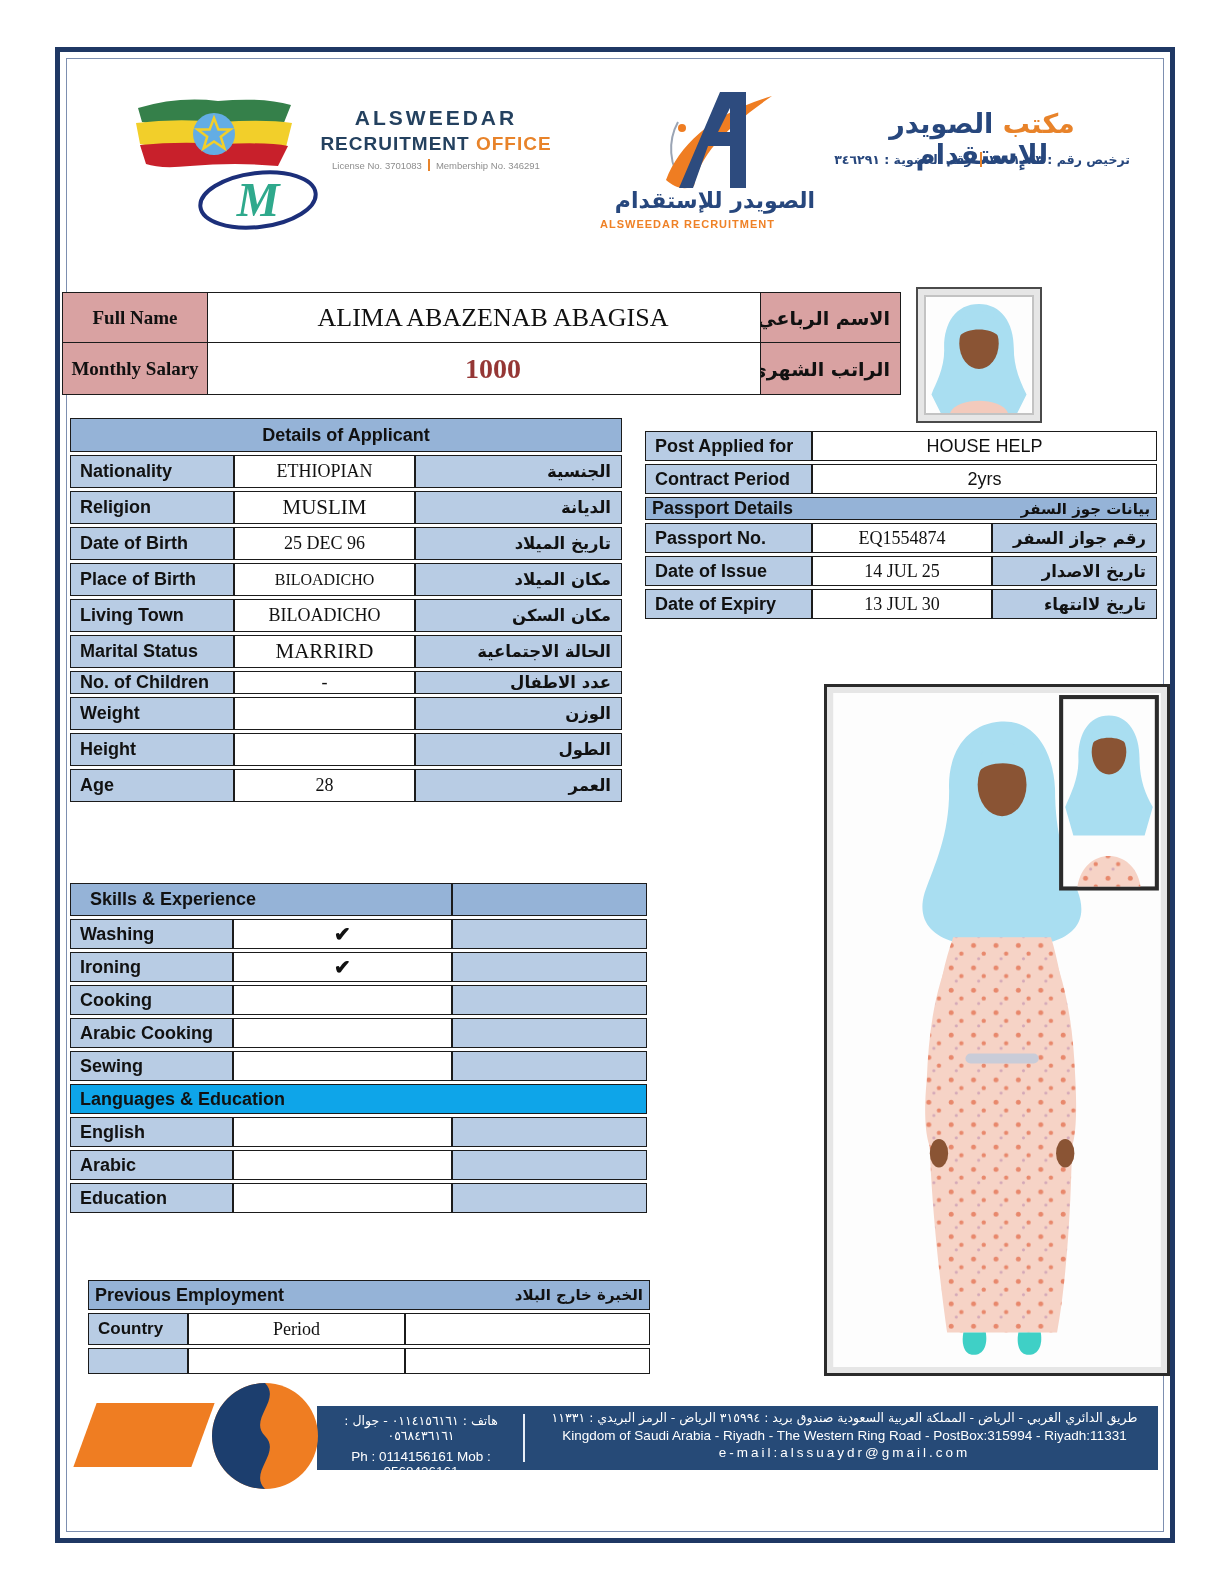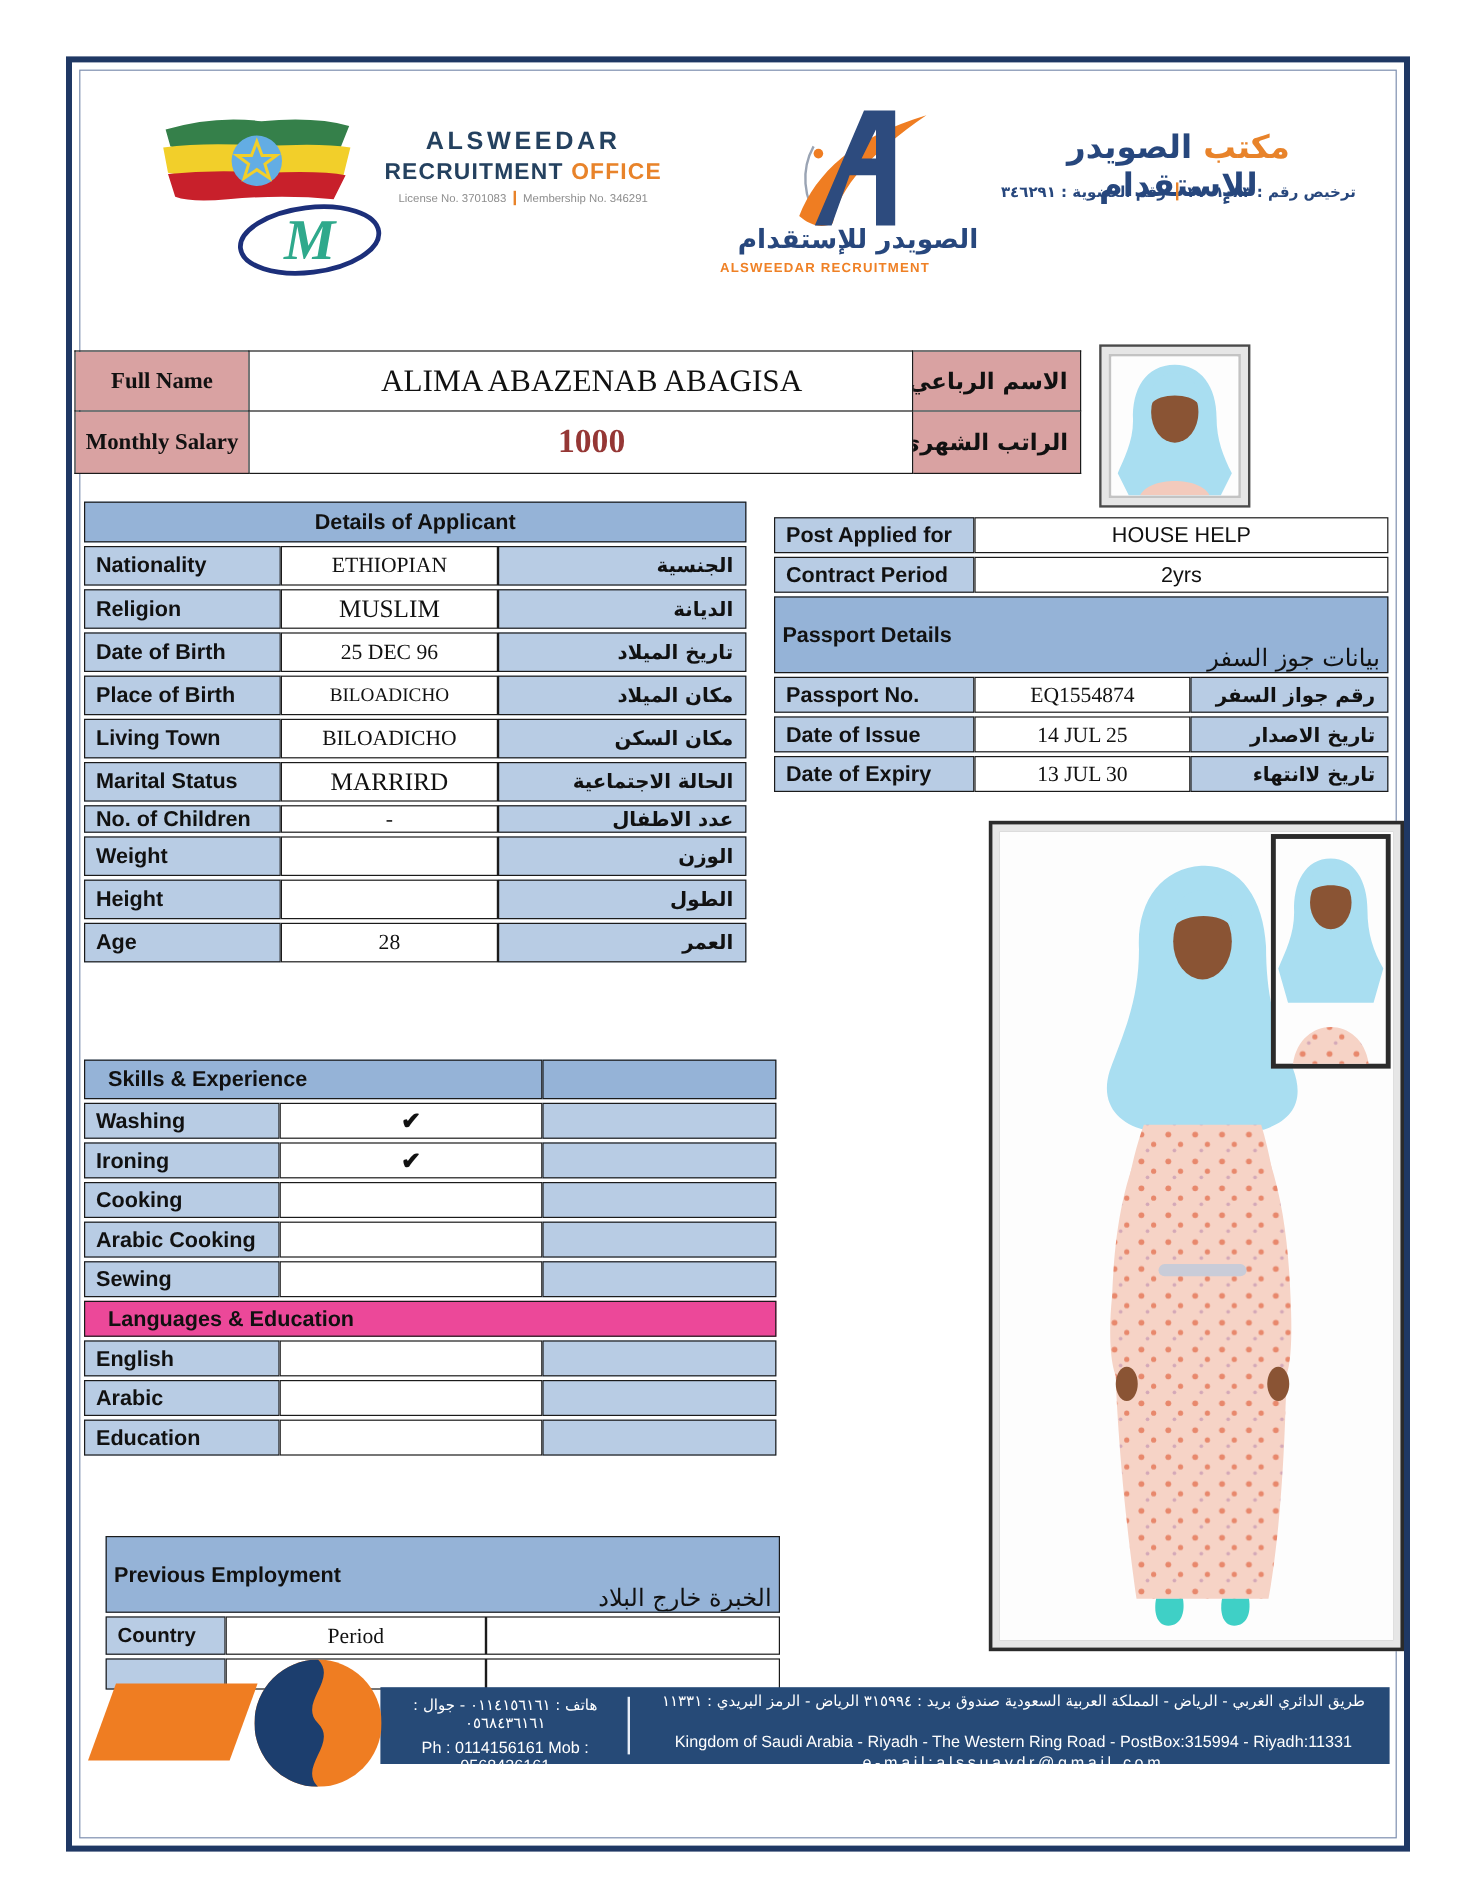--- a/index.html
+++ b/index.html
@@ -37,54 +37,54 @@
   td{padding:0 6px;overflow:hidden;white-space:nowrap;}
   .b td{border:1px solid #1b1b1b;}
   .hdr-cell{background:#95B3D7;font-weight:bold;font-size:18px;}
   .lbl-cell{background:#B8CCE4;font-weight:bold;font-size:18px;padding-left:9px;}
   .val-cell{background:#fff;font-family:"Liberation Serif",serif;font-size:18px;text-align:center;}
   .ar-cell{background:#B8CCE4;font-weight:bold;font-size:16.5px;text-align:right;padding-right:10px;direction:rtl;
            font-family:"DejaVu Sans",sans-serif;}
   .blank-blue{background:#B8CCE4;}
   .blank-white{background:#fff;}
   .split{display:flex;justify-content:space-between;align-items:center;}
-  .split .ar-part{direction:rtl;font-family:"DejaVu Sans",sans-serif;font-size:20px;font-weight:normal;margin-top:38px;}
+  .split .ar-part{direction:rtl;font-family:"DejaVu Sans",sans-serif;font-size:15px;font-weight:bold;}
 
   
   .name-tbl{left:62px;top:292px;width:838px;border-collapse:collapse;border-spacing:0;}
   .name-tbl td{border:1.5px solid #1b1b1b;}
   .nt-label{background:#D9A2A2;font-family:"Liberation Serif",serif;font-weight:bold;font-size:19px;text-align:center;}
   .nt-value{background:#fff;font-family:"Liberation Serif",serif;font-size:26px;text-align:center;padding-left:24px;}
   .nt-salary{color:#953735;font-weight:bold;font-size:28px;}
   .nt-ar{background:#D9A2A2;font-weight:bold;font-size:19px;text-align:right;padding-right:10px;direction:rtl;
          font-family:"DejaVu Sans",sans-serif;}
 
   .details-tbl{left:70px;top:415px;width:552px;}
   .app-tbl{left:645px;top:428px;width:512px;}
   .skills-tbl{left:70px;top:880px;width:577px;}
   .prev-tbl{left:88px;top:1277px;width:562px;}
   .check-cell{background:#fff;text-align:center;font-size:20px;font-weight:bold;}
-  .section-cell{background:#ec4899;font-weight:bold;font-size:18px;padding-left:19px;}
+  .section-cell{background:#0ea5e9;font-weight:bold;font-size:18px;padding-left:9px;}
 
   
   .photo-frame{border:2px solid #4a4a4a;background:#fff;
                box-shadow:inset 0 0 0 6px #e6e6e6, inset 0 0 0 8px #c3c3c3;}
   .photo-small{left:916px;top:287px;width:106px;height:116px;padding:8px;}
   .photo-big{left:824px;top:684px;width:328px;height:674px;border:3px solid #2b2b2b;padding:6px;}
 
   
   .f-para{left:85px;top:1403px;width:118px;height:64px;background:#ef7d22;transform:skewX(-20deg);}
   .f-circle{left:212px;top:1383px;}
   .f-bar{left:317px;top:1406px;width:841px;height:64px;background:#264a77;color:#fff;}
   .f-phone{position:absolute;left:14px;top:7px;width:180px;text-align:center;}
   .f-phone .ar{font-size:12.5px;direction:rtl;font-family:"DejaVu Sans",sans-serif;margin-bottom:6px;}
   .f-phone .en{font-size:13.5px;}
   .f-div{position:absolute;left:206px;top:8px;width:2px;height:48px;background:#e8eef7;}
   .f-addr{position:absolute;left:222px;right:8px;top:4px;text-align:center;}
-  .f-addr .ar{font-size:12.5px;direction:rtl;font-family:"DejaVu Sans",sans-serif;margin-bottom:19px;}
+  .f-addr .ar{font-size:12.5px;direction:rtl;font-family:"DejaVu Sans",sans-serif;margin-bottom:3px;}
   .f-addr .en{font-size:13.5px;margin-bottom:2px;}
   .f-addr .email{font-size:13.5px;letter-spacing:3px;}
 </style>
 </head>
 <body>
 
 <div class="abs page-border">
   <div class="page-inner-line"></div>
 </div>
 

